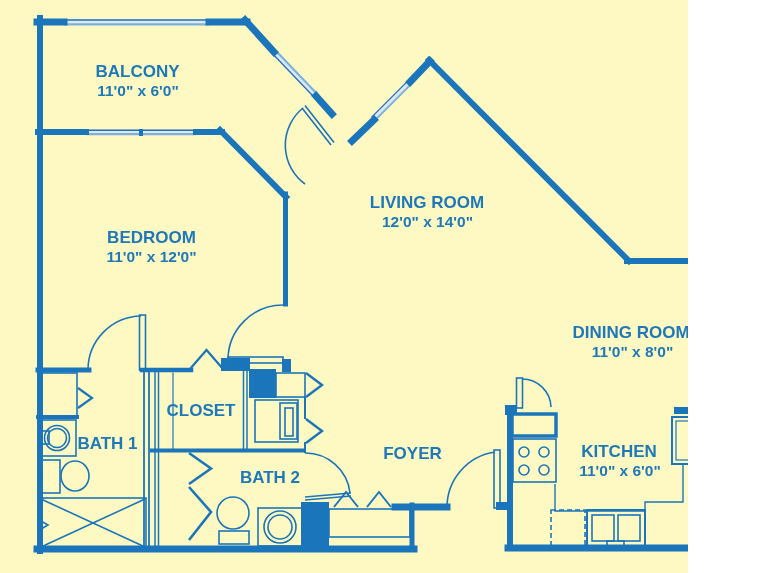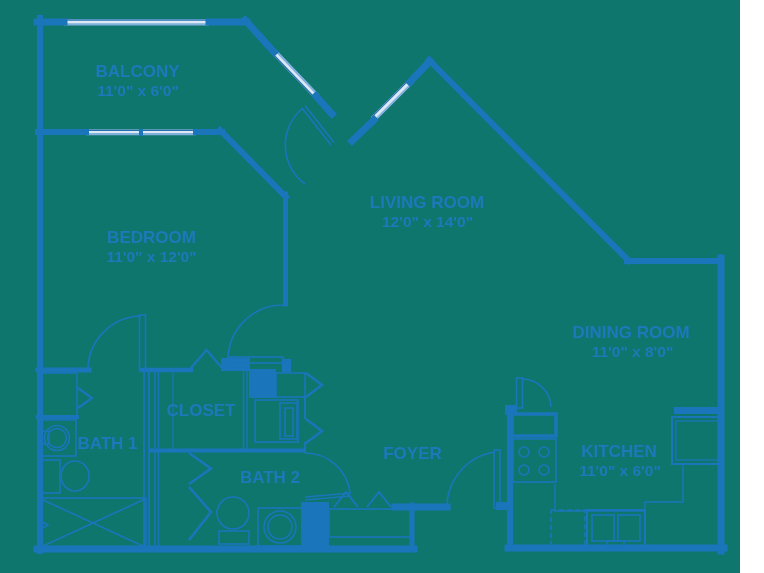--- a/index.html
+++ b/index.html
@@ -1,16 +1,16 @@
 <!DOCTYPE html>
 <html><head>
 <meta charset="utf-8">
 <style>
   html,body{margin:0;padding:0;background:#ffffff;}
-  .stage{position:relative;width:740px;height:573px;background:#0f766e;overflow:hidden;
+  .stage{position:relative;width:688px;height:573px;background:#fef9c3;overflow:hidden;
          font-family:"Liberation Sans", sans-serif;}
   svg{display:block}
   .room-name{font-family:"Liberation Sans", sans-serif;font-weight:bold;font-size:17px;
              fill:#1d79ba;text-anchor:middle;}
   .room-dims{font-family:"Liberation Sans", sans-serif;font-weight:bold;font-size:15.5px;
              fill:#1d79ba;text-anchor:middle;}
 </style>
 </head>
 <body>
 

